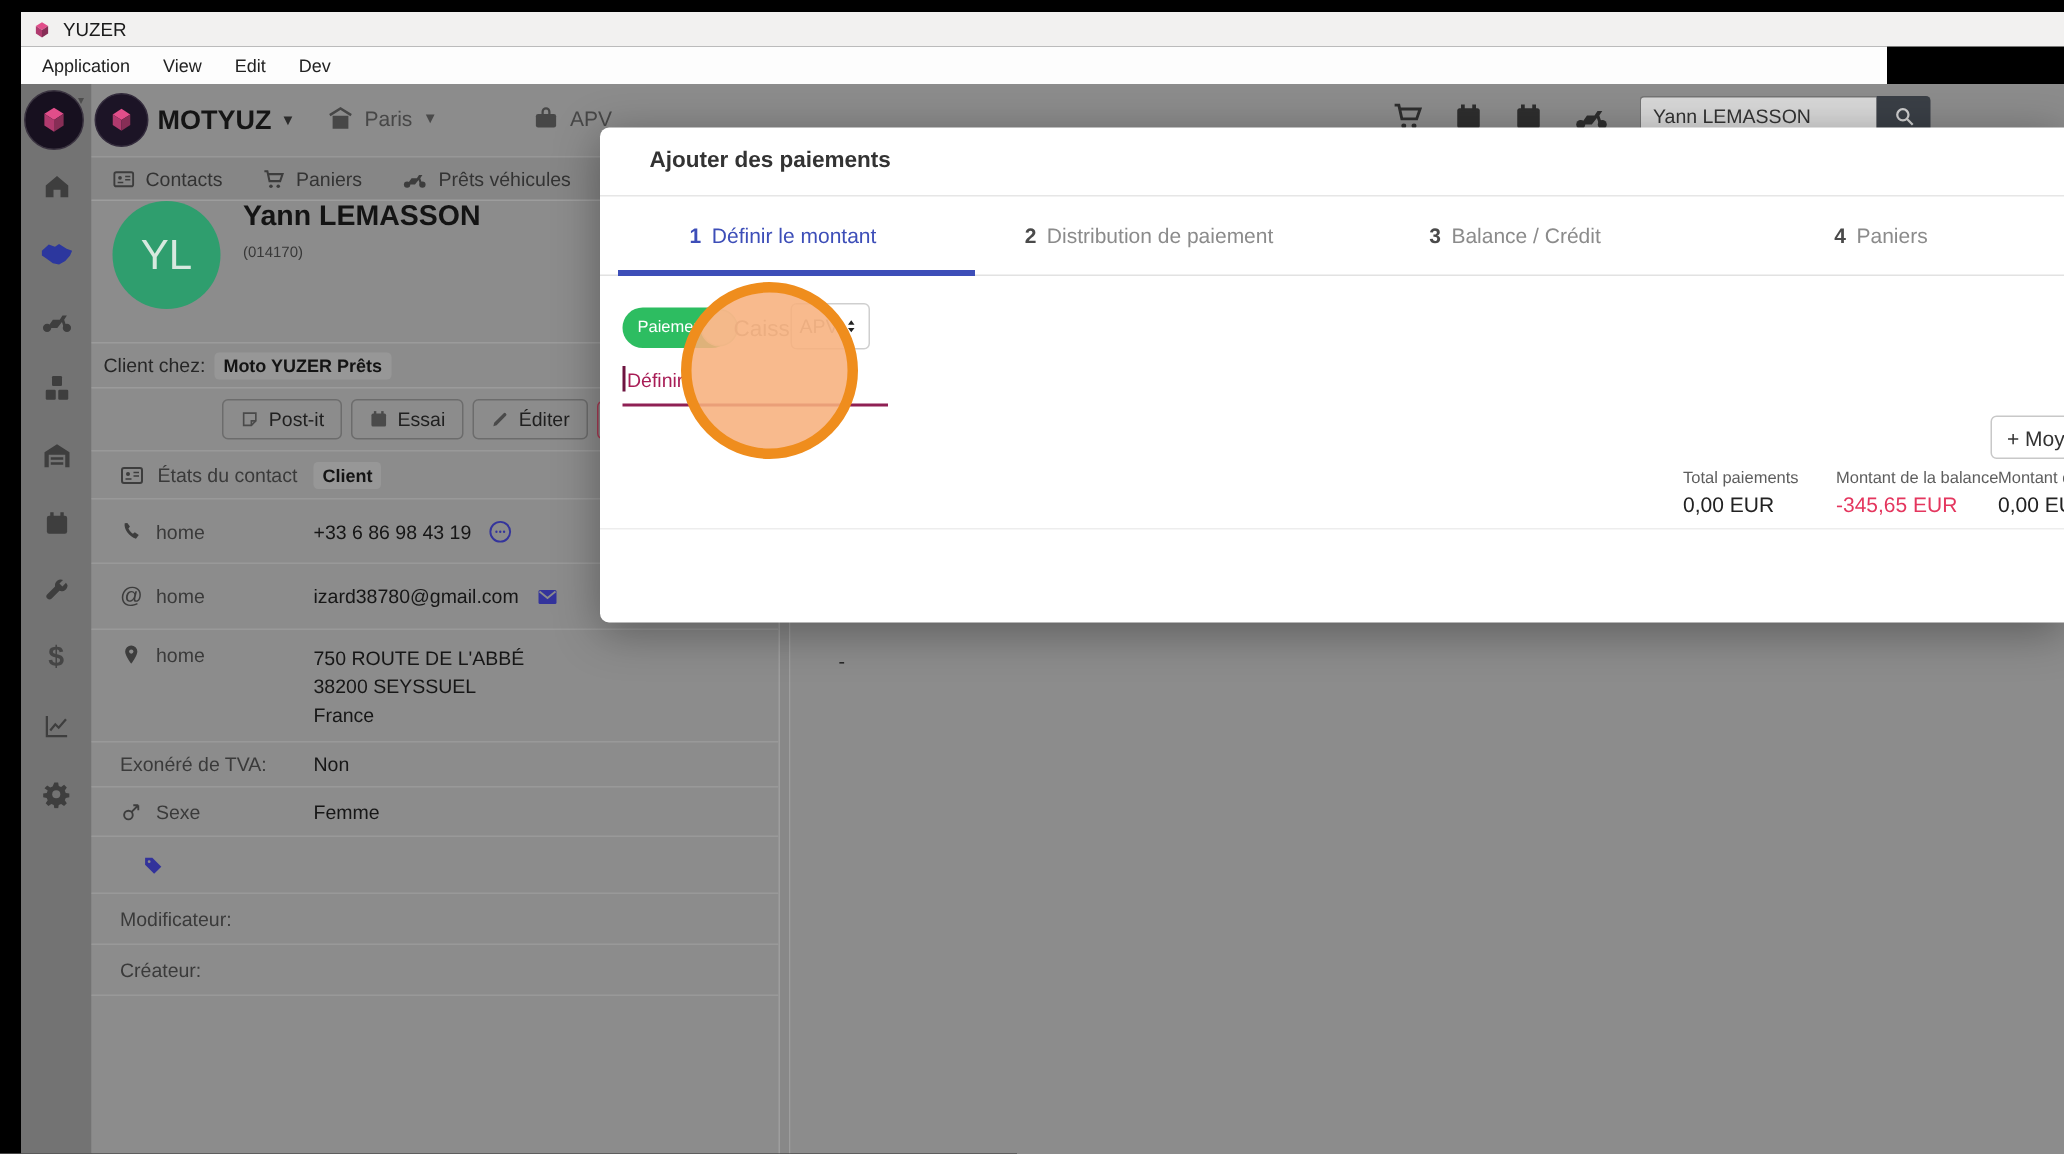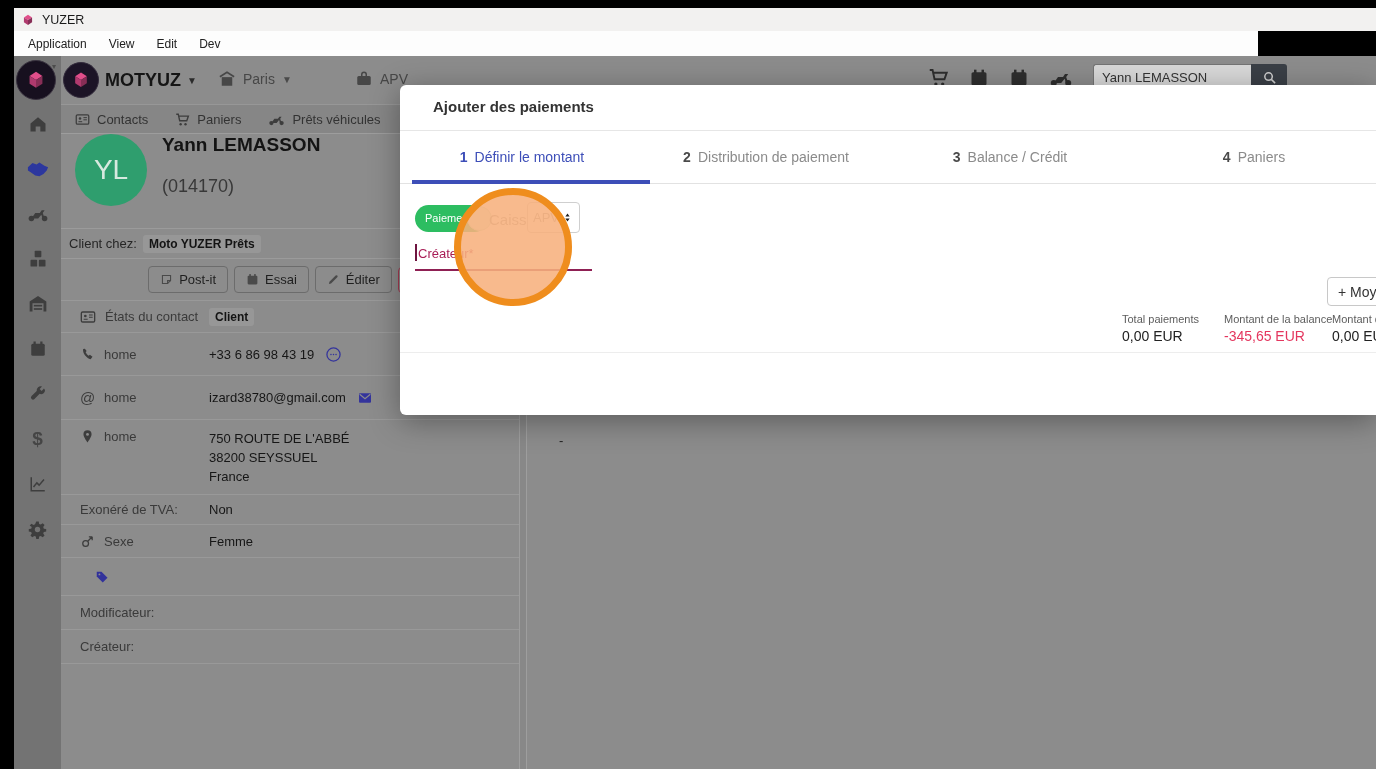--- a/index.html
+++ b/index.html
@@ -59,21 +59,21 @@
   .panelgap{position:absolute;left:506px;top:78px;width:7px;height:635px;background:#888;
             border-right:1px solid #9e9e9e;box-sizing:border-box}
   .rightpanel{position:absolute;left:513px;top:78px;width:849px;height:635px;background:#8c8c8c}
   .rp-dash{position:absolute;left:32px;top:299px;font-size:13px;color:#222}
 
   .c-header{height:94px;display:flex;align-items:flex-start;padding-left:14px;box-sizing:border-box}
   .avatar{width:72px;height:72px;border-radius:50%;background:#2f9e6e;display:flex;align-items:center;
           justify-content:center;font-size:28px;color:#d7e9df}
   .c-id{margin-left:15px}
   .c-name{font-size:19px;font-weight:bold;color:#141414}
-  .c-code{font-size:18px;color:#383838;margin-top:20px}
+  .c-code{font-size:10px;color:#383838;margin-top:7px}
   .c-client{height:30px;border-top:1px solid #9b9b9b;display:flex;align-items:center;gap:6px;
             padding-left:8px;box-sizing:border-box;font-size:13px;color:#262626}
   .chip{background:#979797;border-radius:3px;padding:2px 6px;font-weight:bold;font-size:12px;color:#141414}
   .c-actions{height:42px;border-top:1px solid #9b9b9b;display:flex;align-items:center;justify-content:center;
              gap:6px;box-sizing:border-box}
   .btn{display:flex;align-items:center;gap:6px;border:1px solid #6c6c6c;border-radius:4px;background:transparent;
        font-size:13px;color:#1f1f1f;padding:5px 11px;font-family:inherit;cursor:pointer}
   .btn .ic{color:#4a4a4a}
   .btn.danger{border-color:#a63a52;color:#b5374d;padding:5px 9px}
   .btn.danger .ic{color:#b5374d}
@@ -582,21 +582,21 @@
   <span class="m-caisse">Caisse</span>
 
   <div class="m-select">
     <span class="sel-val">APV</span>
     <svg class="ic" width="13" height="13" viewBox="0 0 24 24" style="color:#222">
         <use href="#s-updown"></use>
       </svg>
   </div>
 
   <span class="m-field-caret"></span>
-  <span class="m-field-label">Créateur*</span>
+  <span class="m-field-label">Définir*</span>
   <div class="m-underline"></div>
 
   <button class="m-addbtn">
     <span>+ Moy</span>
   </button>
 
   <div class="m-total" style="left:722px">
     <div class="tl">Total paiements</div>
     <div class="tv">0,00 EUR</div>
   </div>

